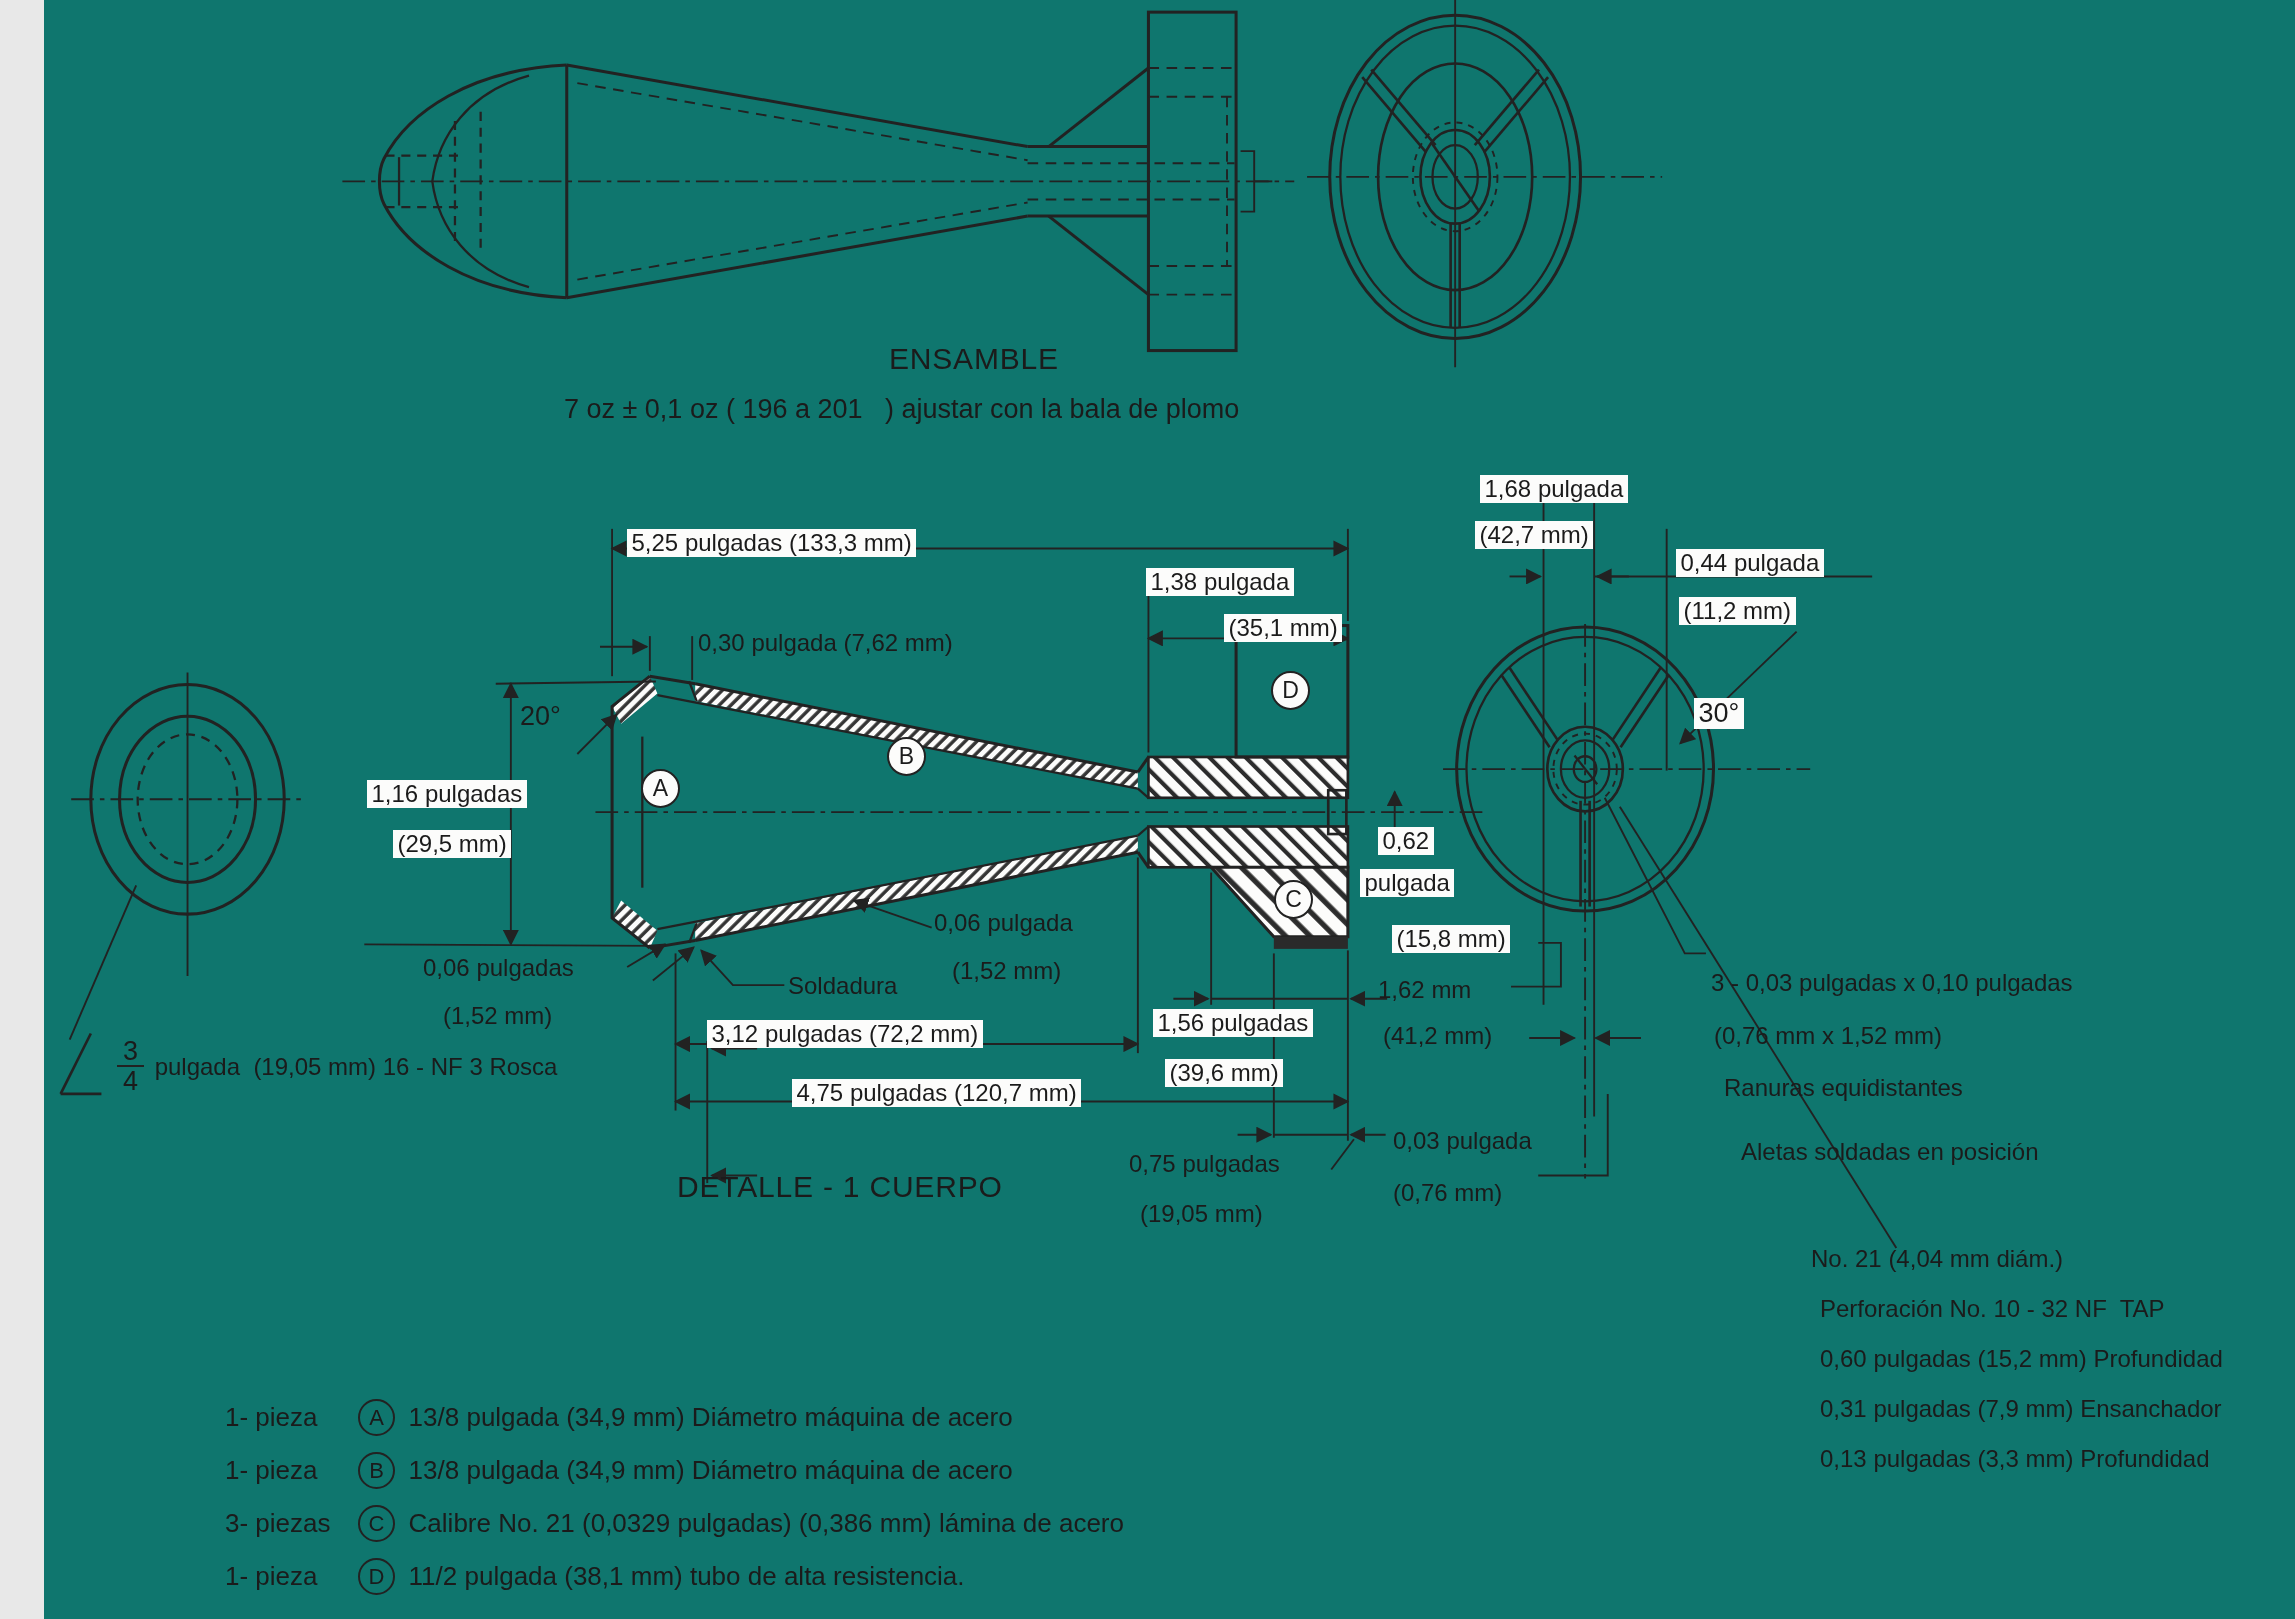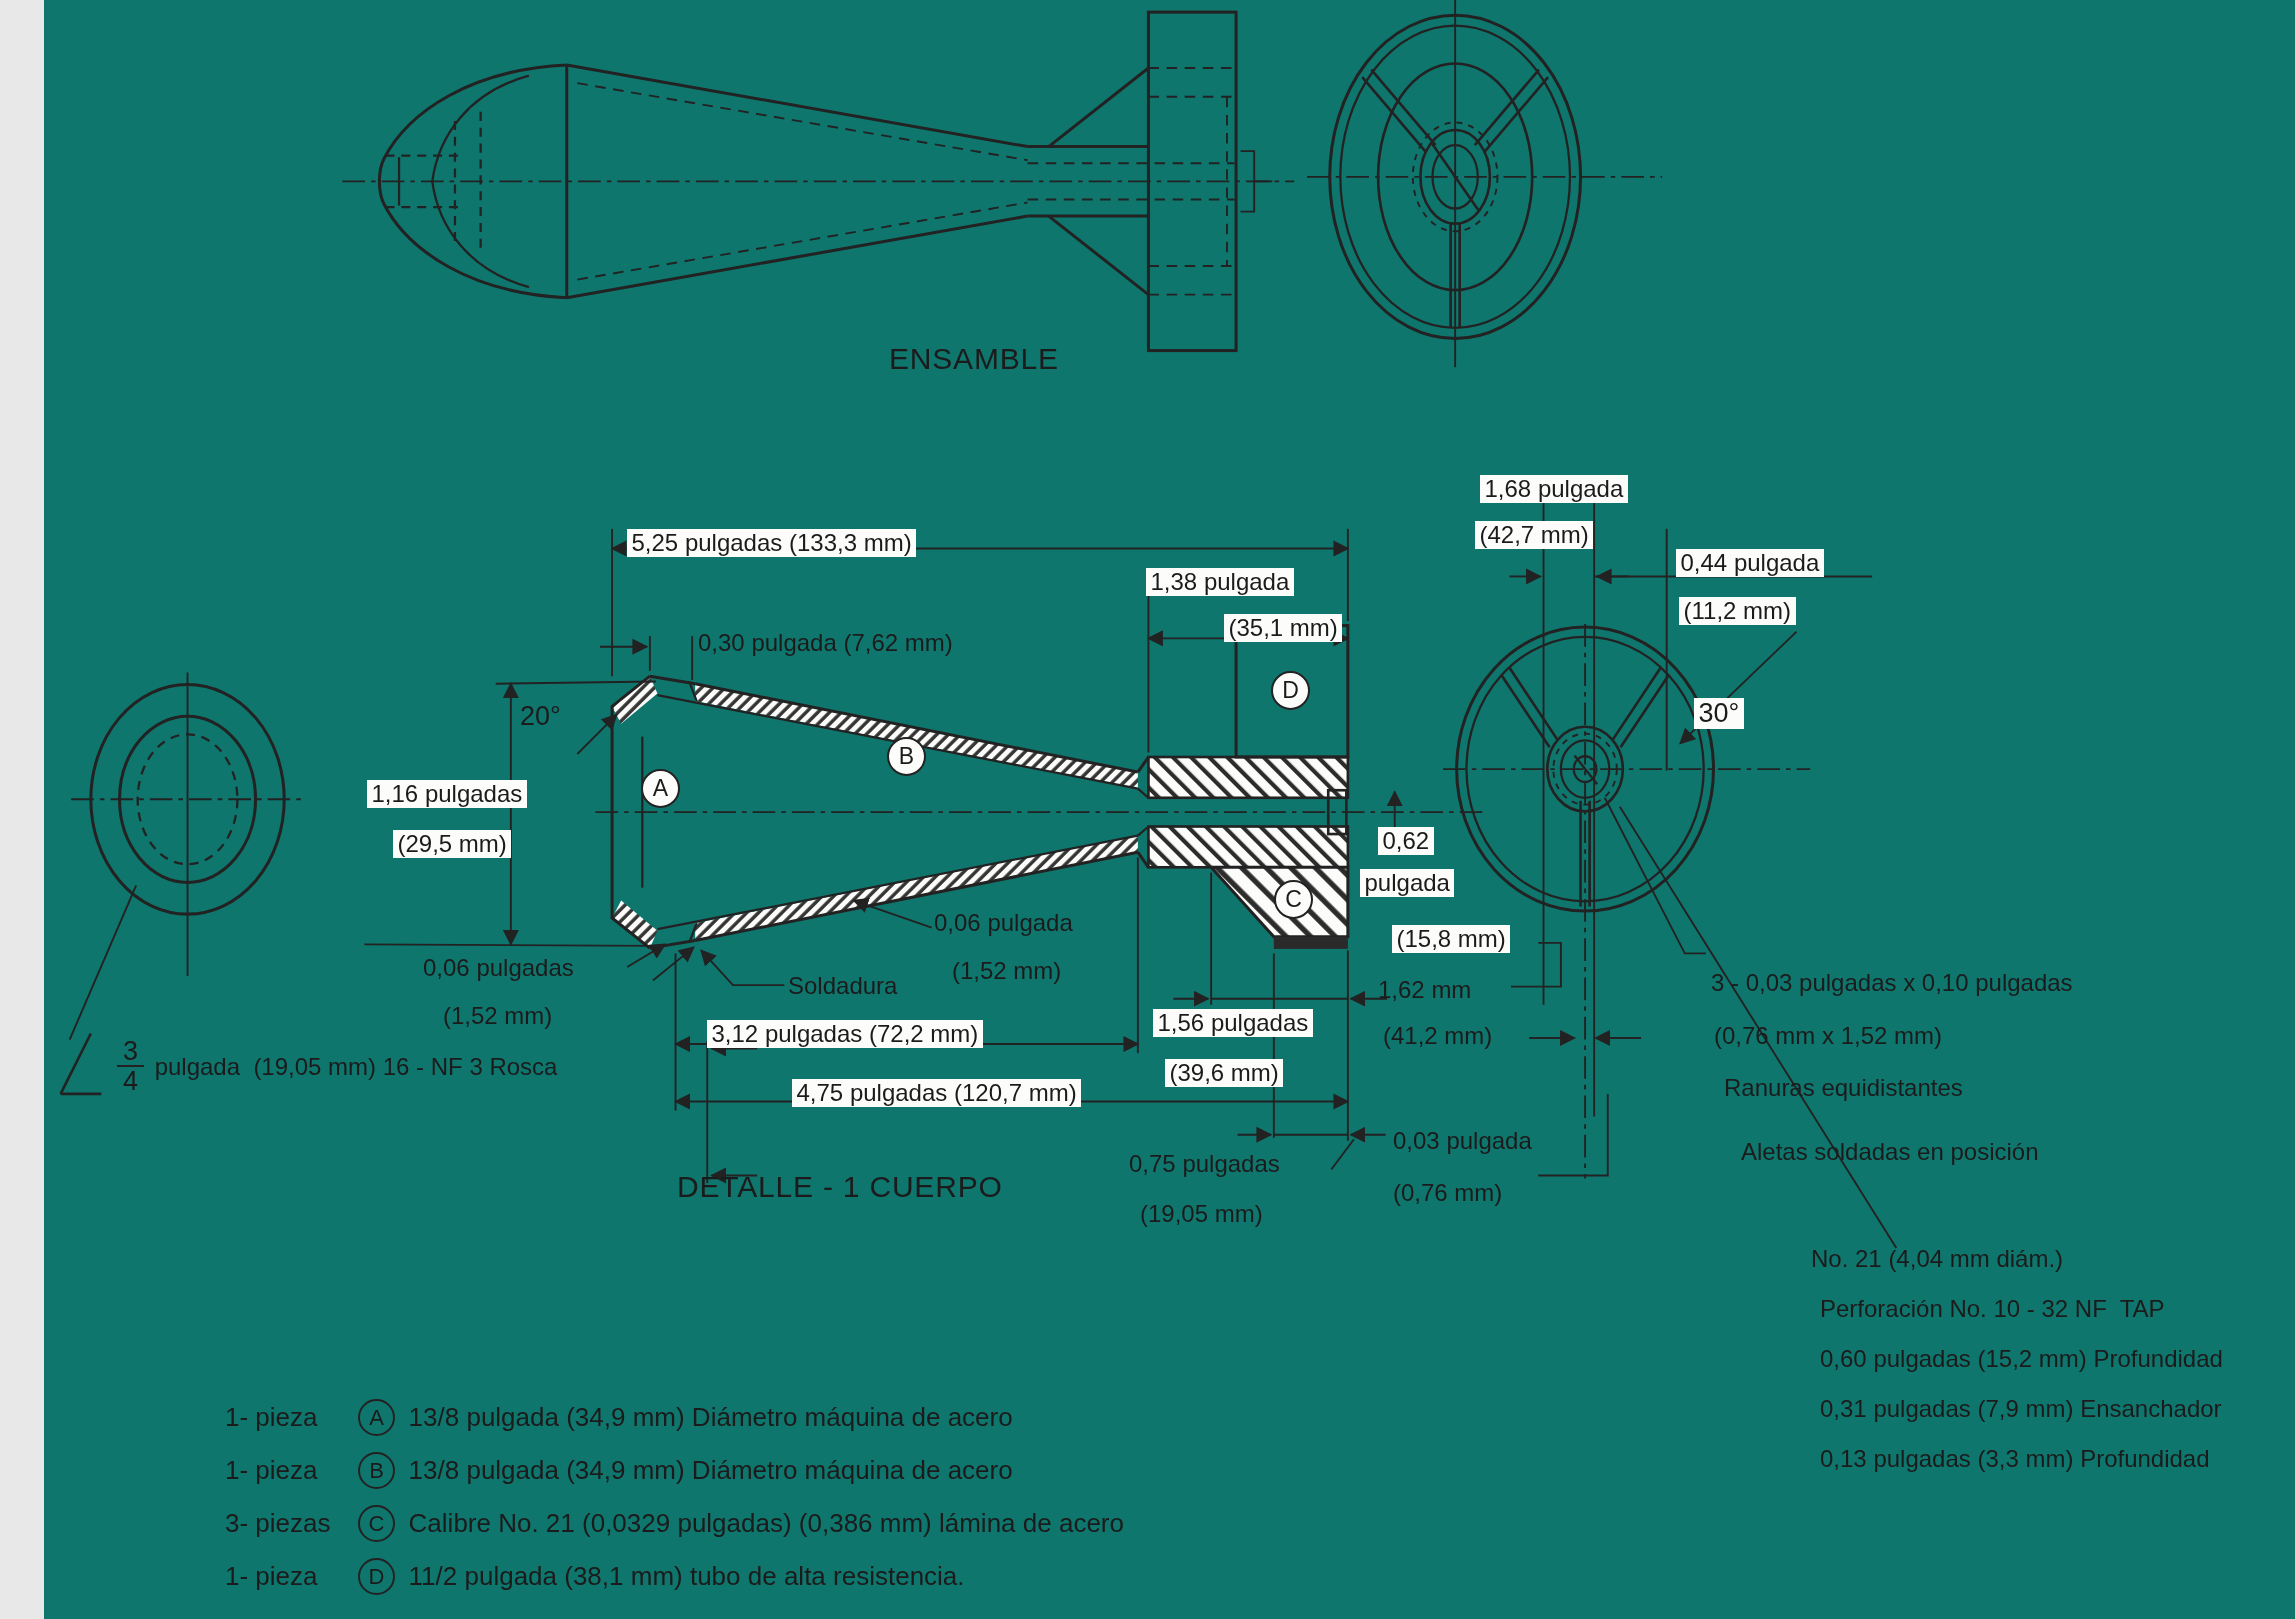--- a/index.html
+++ b/index.html
@@ -230,20 +230,21 @@
     <line x1="2114" y1="1374" x2="2054" y2="1374" marker-end="url(#ar)"></line>
 
     <polyline points="2070,1448 2070,1556 1978,1556"></polyline>
 
     <polyline points="2066,1056 2172,1262 2200,1262"></polyline>
     <line x1="2086" y1="1068" x2="2452" y2="1652"></line>
   </g>
 </svg>
 
   <div class="t cap" style="left:845px;top:342px;">ENSAMBLE</div>
+  <div class="t" style="left:520px;top:394px;font-size:27px;">7 oz ± 0,1 oz ( 196 a 201   ) ajustar con la bala de plomo</div>
 
   <div class="t bg" style="left:583px;top:529px;">5,25 pulgadas (133,3 mm)</div>
   <div class="t bg" style="left:1102px;top:568px;">1,38 pulgada</div>
   <div class="t bg" style="left:1180px;top:614px;">(35,1 mm)</div>
   <div class="t" style="left:654px;top:629px;">0,30 pulgada (7,62 mm)</div>
   <div class="t" style="left:476px;top:701px;font-size:27px;">20°</div>
   <div class="t bg" style="left:323px;top:780px;">1,16 pulgadas</div>
   <div class="t bg" style="left:349px;top:830px;">(29,5 mm)</div>
   <div class="t" style="left:379px;top:954px;">0,06 pulgadas</div>
   <div class="t" style="left:399px;top:1002px;">(1,52 mm)</div>

